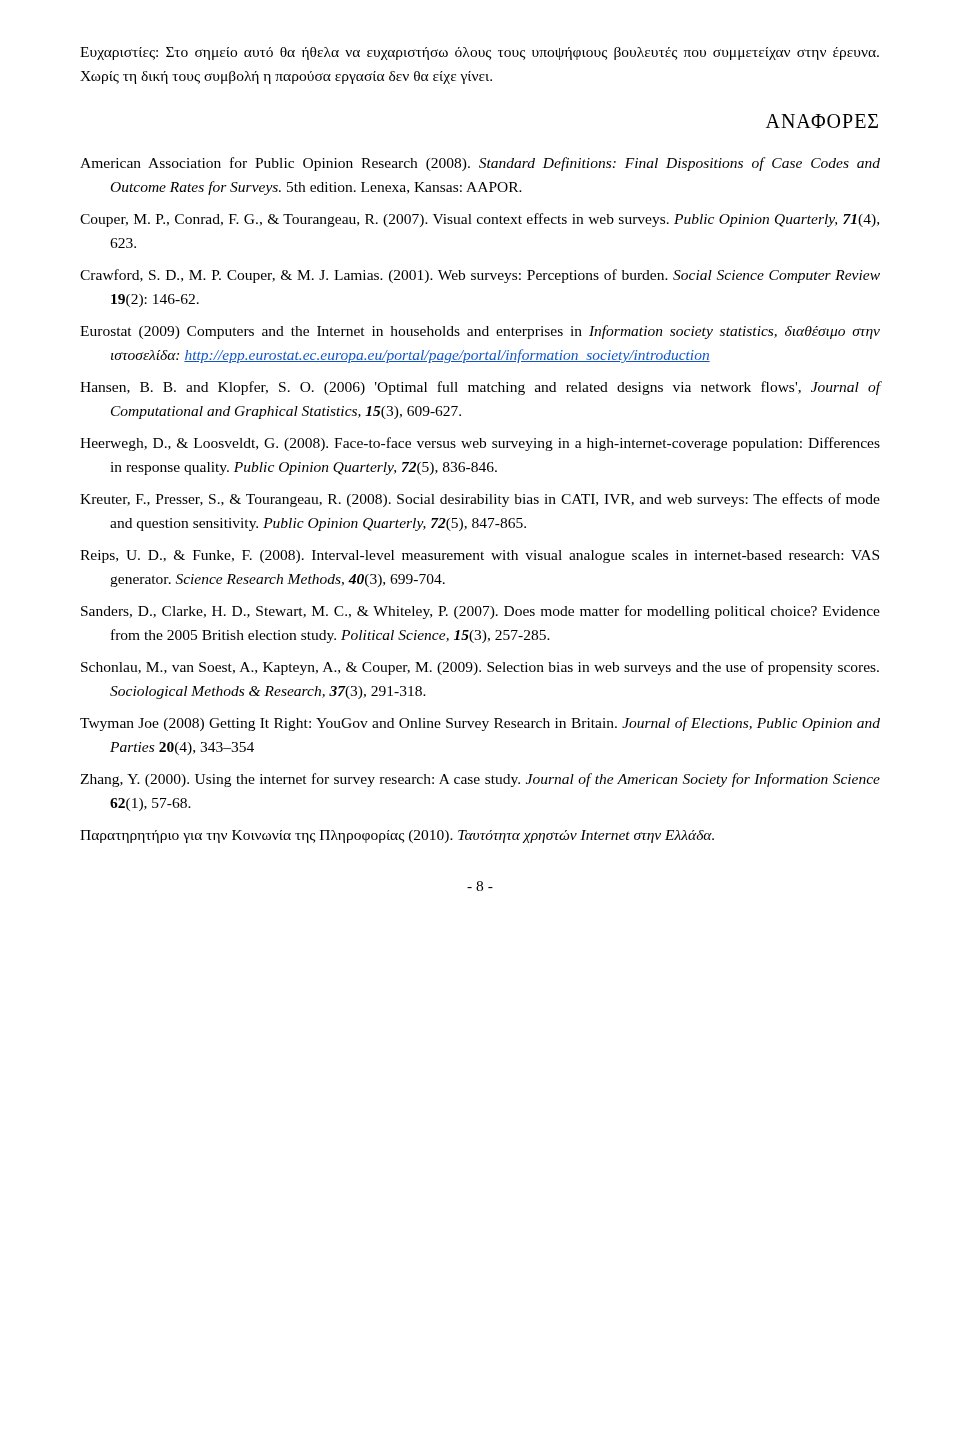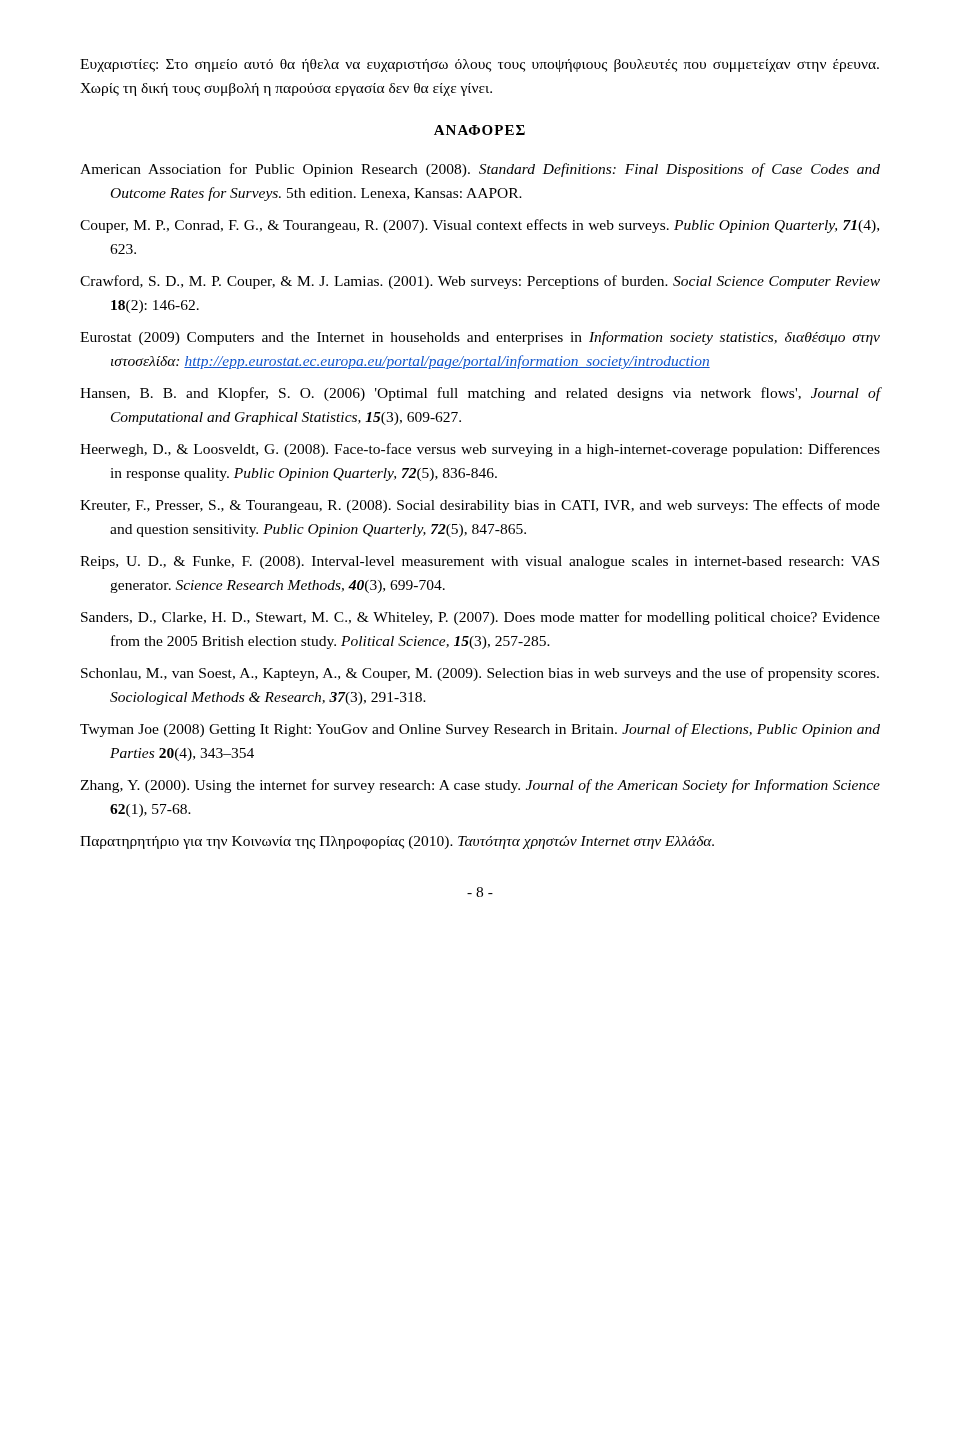--- a/index.html
+++ b/index.html
@@ -11,32 +11,32 @@
       background: #fff;
       font-family: "Times New Roman", Times, serif;
       font-size: 15.5px;
       color: #000;
       width: 960px;
       min-height: 1445px;
     }
     .page {
       width: 960px;
       min-height: 1445px;
-      padding: 52px 80px 60px 80px;
+      padding: 40px 80px 60px 80px;
       position: relative;
     }
     .acknowledgement {
       text-align: justify;
       margin-bottom: 22px;
       line-height: 1.55;
     }
     .section-title {
-      text-align: center;
-      font-size: 15px;
-      font-weight: bold;
+      text-align: right;
+      font-size: 20px;
+      font-weight: normal;
       margin-bottom: 18px;
       margin-top: 10px;
       letter-spacing: 1px;
     }
     .references {
       text-align: justify;
       line-height: 1.55;
     }
     .ref-entry {
       margin-bottom: 8px;
@@ -76,21 +76,21 @@
     <div class="ref-entry">
       <span>American Association for Public Opinion Research (2008). <span class="italic">Standard Definitions: Final Dispositions of Case Codes and Outcome Rates for Surveys.</span> 5th edition. Lenexa, Kansas: AAPOR.</span>
     </div>
 
     <div class="ref-entry">
       <span>Couper, M. P., Conrad, F. G., &amp; Tourangeau, R. (2007). Visual context effects in web surveys. <span class="italic">Public Opinion Quarterly,</span> <span class="italic bold">71</span>(4), 623.</span>
     </div>
 
 
     <div class="ref-entry">
-      <span>Crawford, S. D., M. P. Couper, &amp; M. J. Lamias. (2001). Web surveys: Perceptions of burden. <span class="italic">Social Science Computer Review</span> <span class="bold">18</span>(2): 146-62.</span>
+      <span>Crawford, S. D., M. P. Couper, &amp; M. J. Lamias. (2001). Web surveys: Perceptions of burden. <span class="italic">Social Science Computer Review</span> <span class="bold">19</span>(2): 146-62.</span>
     </div>
 
     <div class="ref-entry">
       <span>Eurostat (2009) Computers and the Internet in households and enterprises in <span class="italic">Information society statistics,</span> <span class="italic">διαθέσιμο στην ιστοσελίδα:</span> <span class="link">http://epp.eurostat.ec.europa.eu/portal/page/portal/information_society/introduction</span></span>
     </div>
 
 
     <div class="ref-entry">
       <span>Hansen, B. B. and Klopfer, S. O. (2006) 'Optimal full matching and related designs via network flows', <span class="italic">Journal of Computational and Graphical Statistics,</span> <span class="italic bold">15</span>(3), 609-627.</span>
     </div>

